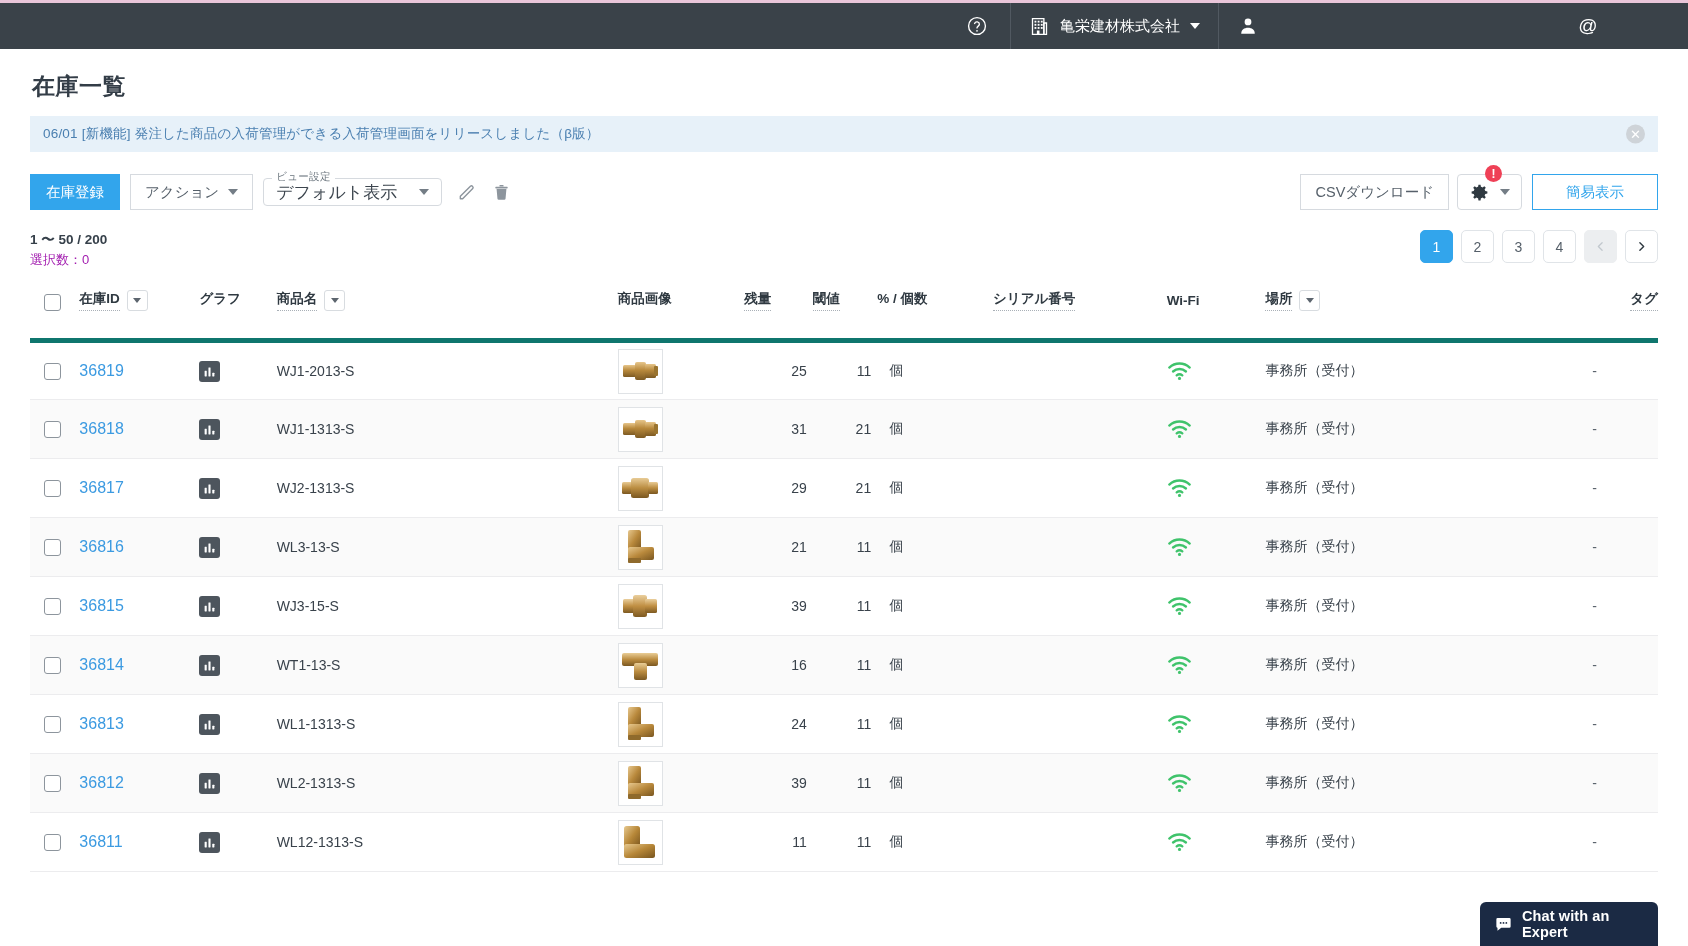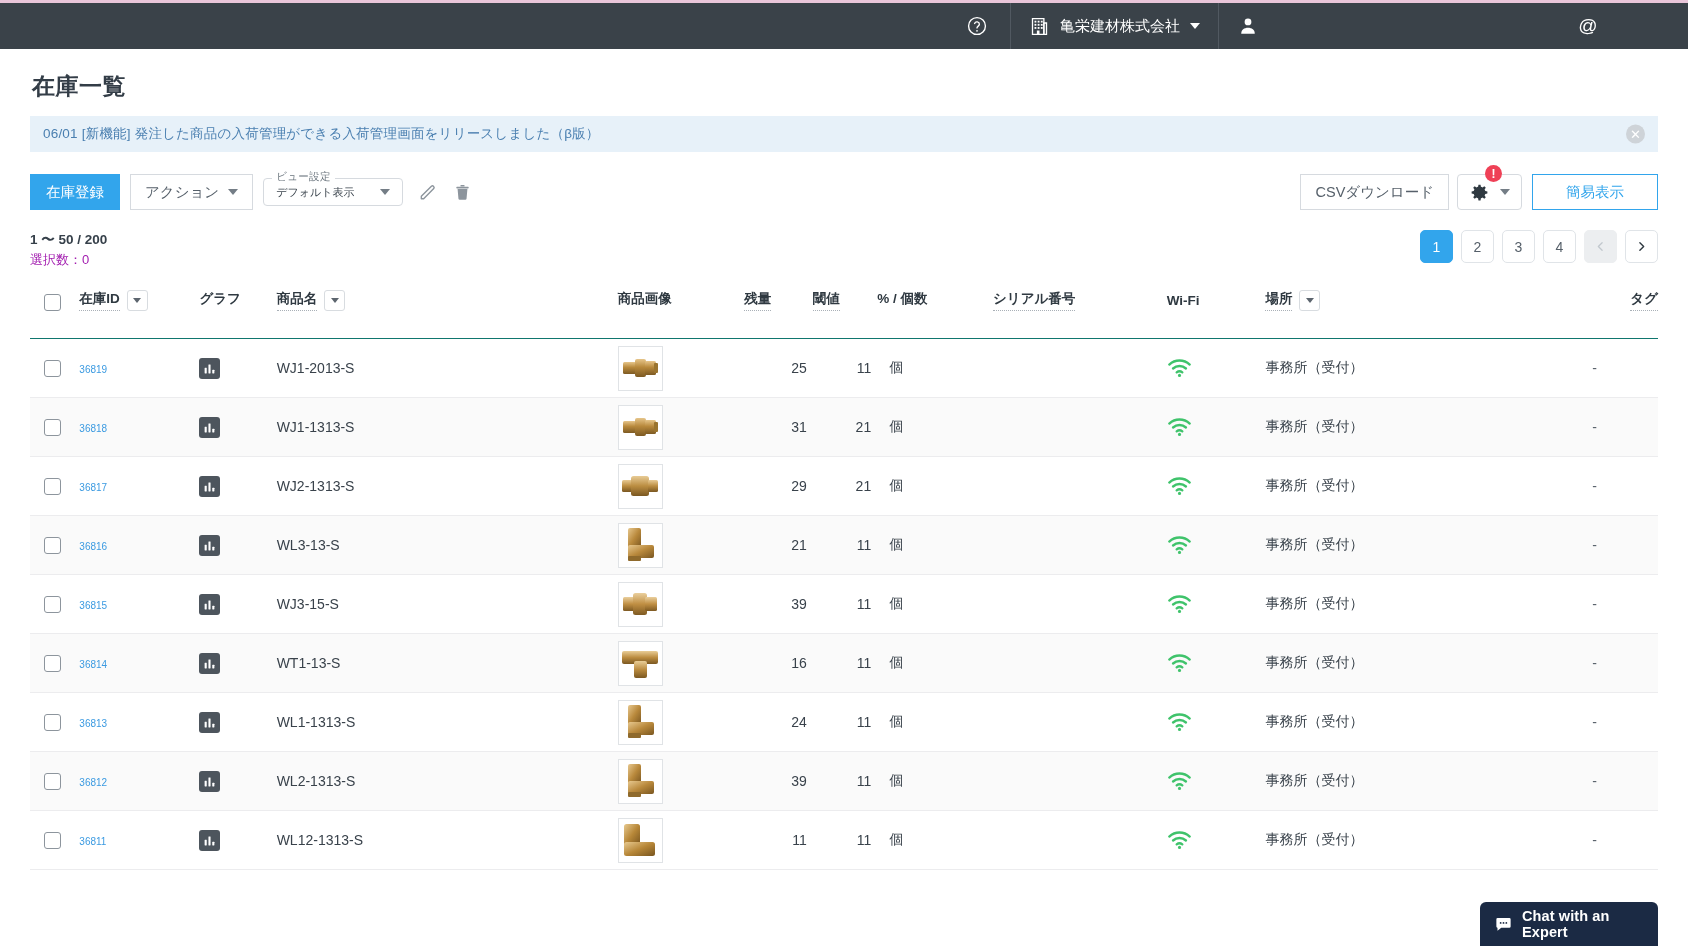--- a/index.html
+++ b/index.html
@@ -88,21 +88,21 @@
     border: 1px solid #d6dadf; border-radius: 4px;
     height: 28px; display: flex; align-items: center;
     padding: 0 12px 0 12px; min-width: 140px; justify-content: space-between;
     cursor: pointer;
   }
   .view-legend {
     position: absolute; top: -9px; left: 8px;
     background: #fff; padding: 0 4px;
     font-size: 10.5px; color: #6b757e; letter-spacing: .3px;
   }
-  .view-value { font-size: 11px; color: #3c454e; }
+  .view-value { font-size: 17px; color: #3c454e; }
 
   .icon-btn {
     width: 34px; height: 36px; display:flex; align-items:center; justify-content:center;
     cursor: pointer;
   }
   .gear-wrap { position: relative; display:flex; align-items:center; }
   .gear-badge {
     position: absolute; top: -9px; right: 20px;
     width: 17px; height: 17px; border-radius: 50%;
     background: #ef4056; color: #fff; font-size: 12px; font-weight: bold;
@@ -147,41 +147,41 @@
   }
   .pg.active { background:#32a5ec; border-color:#32a5ec; color:#fff; }
   .pg.disabled { background:#eceef0; border-color:#eceef0; color:#bcc3c9; cursor:default; }
 
   
   .table-wrap { padding-top: 14px; }
   table.grid { width: 100%; border-collapse: collapse; table-layout: fixed; }
   table.grid thead th {
     text-align: left; font-size: 13.5px; font-weight: bold; color: #2f3941;
     padding: 6px 0 27px 0; vertical-align: bottom;
-    border-bottom: 1px solid #0f766e;
+    border-bottom: 5px solid #0f766e;
   }
   .th-inner { display:flex; align-items:center; gap:7px; }
   .th-label { border-bottom: 1px dotted #a9b0b7; padding-bottom: 2px; }
   .th-plain { padding-bottom: 3px; }
   .th-caret-btn {
     border: 1px solid #d8dce0; border-radius: 3px; width: 21px; height: 21px;
     display:flex; align-items:center; justify-content:center; background:#fff; cursor:pointer;
   }
   .th-caret { width:0;height:0;border-left:4px solid transparent;border-right:4px solid transparent;border-top:5px solid #5c656e; }
 
   table.grid tbody td {
     font-size: 14px; color: #39424b; padding: 0; height: 59px;
     border-bottom: 1px solid #ececee; vertical-align: middle;
   }
   tr.row-alt td { background: #fafafa; }
   .cb {
     width: 17px; height: 17px; border: 1.6px solid #8d959d; border-radius: 3px;
     background: #fff; cursor: pointer; display:block;
   }
-  .cell-id a { color: #3b9ae1; text-decoration: none; font-size: 10px; cursor:pointer; }
+  .cell-id a { color: #3b9ae1; text-decoration: none; font-size: 16px; cursor:pointer; }
   .graph-icon {
     width: 21px; height: 21px; border-radius: 3px; background: #4d555d;
     display:flex; align-items:center; justify-content:center; cursor:pointer;
   }
   .thumb {
     width: 45px; height: 45px; border: 1px solid #e0e3e6; background:#fff;
     display:flex; align-items:center; justify-content:center; overflow:hidden;
   }
   .num { text-align: right; padding-right: 6px !important; }
   .serial-ph { width: 101px; height: 21px; background: #f2f2f3; border-radius: 2px; }

